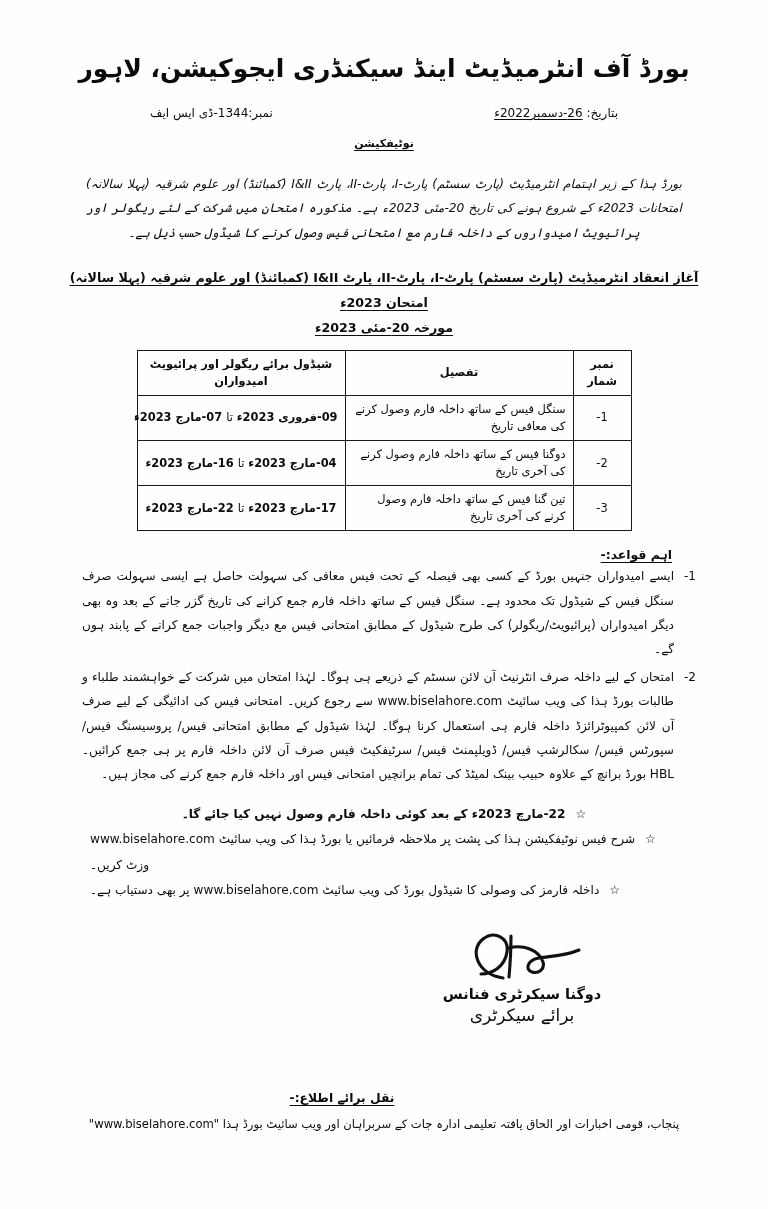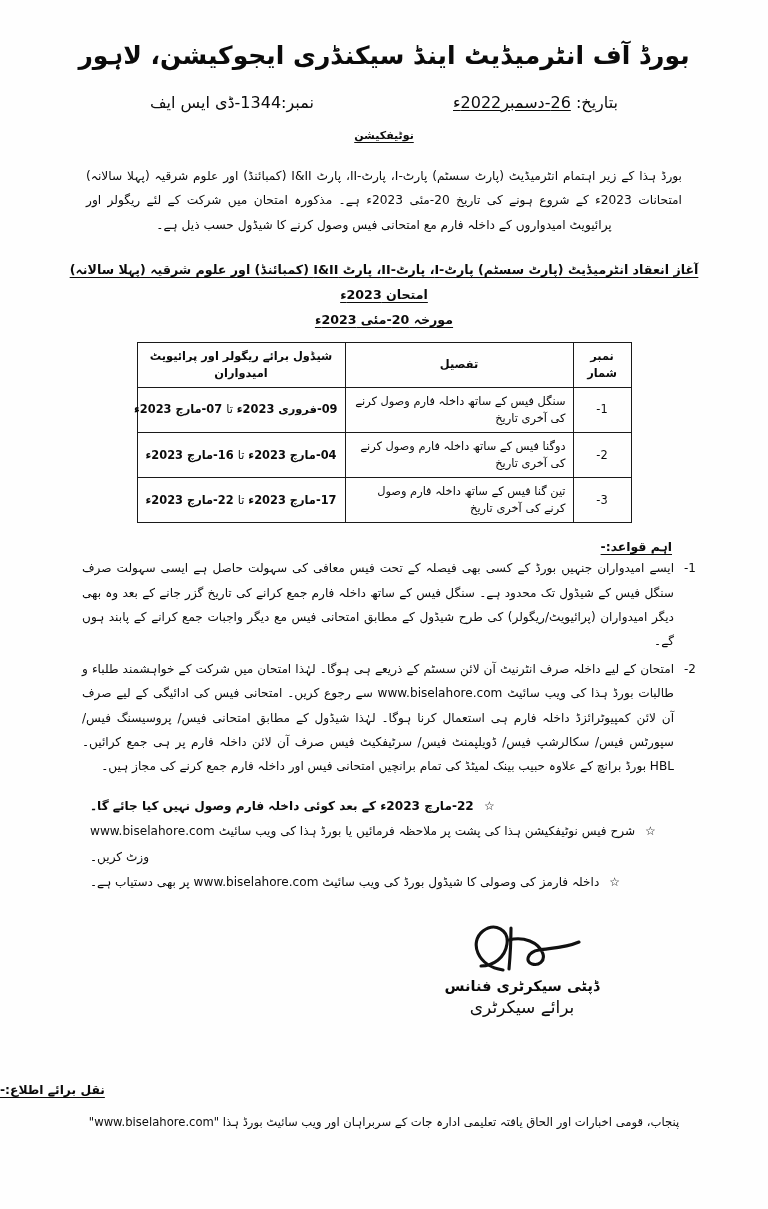--- a/index.html
+++ b/index.html
@@ -22,32 +22,32 @@
     background: #fefefe;
     padding: 0;
   }
 
   
   .masthead {
     text-align: center;
     font-size: 25px;
     font-weight: bold;
     letter-spacing: 0px;
-    padding-top: 39px;
+    padding-top: 52px;
     line-height: 1.35;
     direction: rtl;
   }
 
   .meta-row {
     display: flex;
     flex-direction: row-reverse;
     justify-content: space-between;
     align-items: center;
     margin: 20px 150px 0 150px;
-    font-size: 16px;
+    font-size: 12px;
     direction: rtl;
   }
   .meta-num { white-space: nowrap; }
   .meta-date { white-space: nowrap; }
   .uline { text-decoration: underline; text-underline-offset: 2px; }
 
   .notif-title {
     text-align: center;
     font-size: 11px;
     font-weight: bold;
@@ -60,20 +60,21 @@
   }
 
   
   .intro {
     margin: 22px 86px 0 86px;
     font-size: 12.2px;
     line-height: 2.0;
     text-align: justify;
     text-align-last: center;
     direction: rtl;
+    font-style: italic;
   }
 
   
   .sched-head {
     margin: 20px 50px 0 50px;
     text-align: center;
     font-size: 12.6px;
     font-weight: bold;
     line-height: 2.0;
     direction: rtl;
@@ -156,21 +157,21 @@
     line-height: 2.1;
     text-align: left;
     direction: rtl;
     white-space: normal;
   }
   ul.stars > li .star {
     display: inline-block;
     margin-left: 6px;
     font-size: 12px;
   }
-  ul.stars > li.b1 { text-align: left; font-weight: bold; }
+  ul.stars > li.b1 { text-align: center; font-weight: bold; }
   ul.stars > li.b2,
   ul.stars > li.b3 { }
 
   
   .sign-block {
     margin-top: 26px;
     margin-right: 0;
     margin-left: 0;
     width: 100%;
     text-align: center;
@@ -189,22 +190,22 @@
     letter-spacing: 0.5px;
   }
   .sign-for {
     font-size: 17px;
     direction: rtl;
     margin-top: 3px;
   }
 
   
   .copy-title {
-    margin: 66px 84px 14px 0;
-    text-align: left;
+    margin: 66px 84px 8px 0;
+    text-align: center;
     font-size: 12.3px;
     font-weight: bold;
     direction: rtl;
   }
   .copy-title span {
     text-decoration: underline;
     text-underline-offset: 3px;
   }
   .copy-body {
     margin: 4px 40px 0 40px;
@@ -250,21 +251,21 @@
     <thead>
       <tr>
         <th>نمبر شمار</th>
         <th>تفصیل</th>
         <th>شیڈول برائے ریگولر اور پرائیویٹ امیدواران</th>
       </tr>
     </thead>
     <tbody>
       <tr>
         <td class="sr">1-</td>
-        <td class="det">سنگل فیس کے ساتھ داخلہ فارم وصول کرنے کی آخری تاریخ</td>
+        <td class="det">سنگل فیس کے ساتھ داخلہ فارم وصول کرنے کی معافی تاریخ</td>
         <td class="sch">
           <span>09-فروری 2023ء</span>
           <span class="plain">تا</span>
           <span>07-مارچ 2023ء</span>
         </td>
       </tr>
       <tr>
         <td class="sr">2-</td>
         <td class="det">دوگنا فیس کے ساتھ داخلہ فارم وصول کرنے کی آخری تاریخ</td>
         <td class="sch">
@@ -314,21 +315,21 @@
     </li>
   </ul>
 
   <div class="sign-block">
     <div class="sign-inner">
       <svg class="sig-svg" width="150" height="62" viewBox="0 0 150 62">
         <path d="M56 48 C30 44, 22 20, 36 9 C48 0, 62 8, 60 22 C58 36, 46 44, 34 44" fill="none" stroke="#111" stroke-width="3.1" stroke-linecap="round"></path>
         <path d="M64 6 C64 22, 63 36, 62 47" fill="none" stroke="#111" stroke-width="3.1" stroke-linecap="round"></path>
         <path d="M62 18 C76 14, 92 20, 96 32 C98 39, 92 44, 85 42 C78 40, 80 30, 92 28 C104 26, 118 26, 132 20" fill="none" stroke="#111" stroke-width="3.1" stroke-linecap="round"></path>
       </svg>
-      <div class="sign-name">ڈپٹی سیکرٹری فنانس</div>
+      <div class="sign-name">دوگنا سیکرٹری فنانس</div>
       <div class="sign-for">برائے سیکرٹری</div>
     </div>
   </div>
 
   <div class="copy-title">
     <span>نقل برائے اطلاع:-</span>
   </div>
   <div class="copy-body" style="margin-top:0">پنجاب، قومی اخبارات اور الحاق یافتہ تعلیمی ادارہ جات کے سربراہان اور ویب سائیٹ بورڈ ہذا "www.biselahore.com"</div>
 
 </div>

